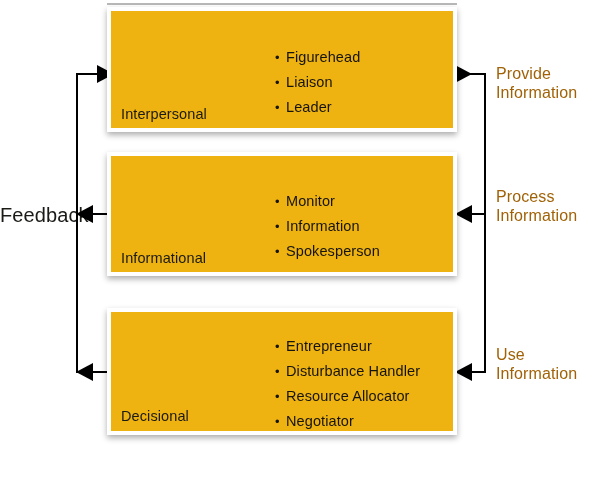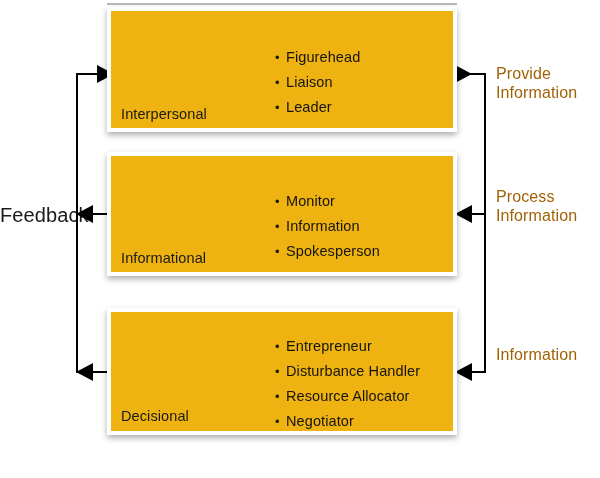--- a/index.html
+++ b/index.html
@@ -152,20 +152,21 @@
 
   <div class="side-caption" style="left:496px; top:64px;">
     <span class="cap-line">Provide</span>
     <span class="cap-line">Information</span>
   </div>
   <div class="side-caption" style="left:496px; top:187px;">
     <span class="cap-line">Process</span>
     <span class="cap-line">Information</span>
   </div>
   <div class="side-caption" style="left:496px; top:345px;">
+    <span class="cap-line">Use</span>
     <span class="cap-line">Information</span>
   </div>
 
   <div class="role-box role-box-1">
     <span class="category-label">Interpersonal</span>
     <ul class="bullet-list">
       <li>Figurehead</li>
       <li>Liaison</li>
       <li>Leader</li>
     </ul>

